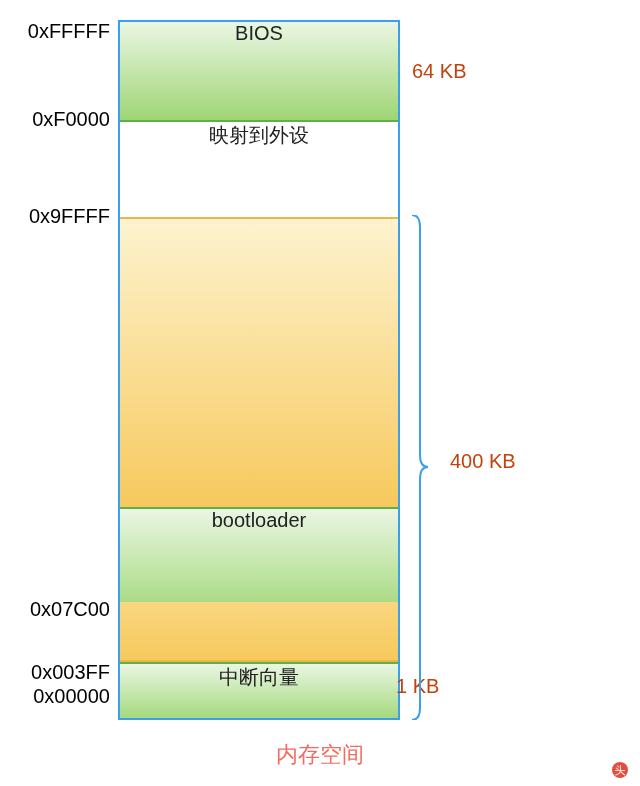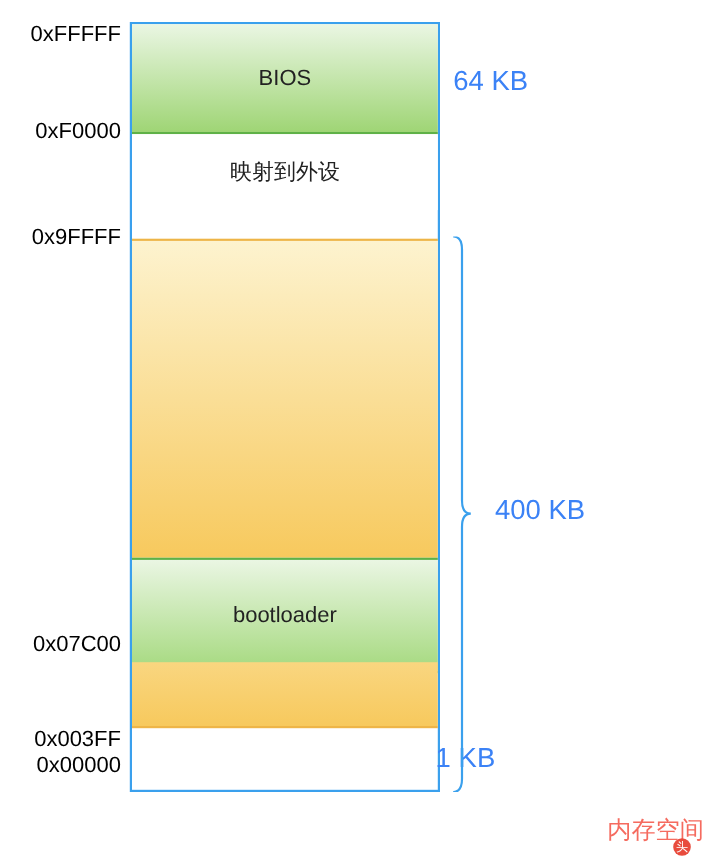--- a/index.html
+++ b/index.html
@@ -16,21 +16,21 @@
       top: 20px;
       width: 282px;
       height: 700px;
       border: 2px solid #3aa0ed;
     }
     .segment {
       position: absolute;
       left: 0;
       width: 100%;
       display: flex;
-      align-items: center;
+      align-items: flex-start;
       justify-content: center;
       font-size: 20px;
       color: #222;
     }
     .seg-bios {
       top: 0;
       height: 100px;
       background: linear-gradient(to bottom, #eaf6e3, #9fd575);
       border-bottom: 2px solid #5fb147;
     }
@@ -67,31 +67,31 @@
     .addr-label {
       position: absolute;
       color: #000000;
       font-size: 20px;
       right: 530px;
       text-align: right;
       white-space: nowrap;
     }
     .size-label {
       position: absolute;
-      color: #3b82f6;
-      font-size: 25px;
+      color: #c2410c;
+      font-size: 20px;
       white-space: nowrap;
     }
     .caption {
       position: absolute;
       color: #f56b5f;
       font-size: 22px;
       left: 0;
       width: 640px;
-      text-align: right;
+      text-align: center;
       top: 740px;
     }
     .bracket {
       position: absolute;
       left: 410px;
       top: 215px;
       width: 20px;
       height: 505px;
     }
     .bracket svg { width: 100%; height: 100%; }
@@ -125,26 +125,29 @@
     <span>BIOS</span>
   </div>
   <div class="segment seg-peripherals">
     <span>映射到外设</span>
   </div>
   <div class="segment seg-main"></div>
   <div class="segment seg-bootloader">
     <span>bootloader</span>
   </div>
   <div class="segment seg-gap"></div>
+  <div class="segment seg-ivt">
+    <span>中断向量</span>
+  </div>
 </div>
 
 <div class="addr-label" style="top:20px">0xFFFFF</div>
 <div class="addr-label" style="top:108px">0xF0000</div>
 <div class="addr-label" style="top:205px">0x9FFFF</div>
-<div class="addr-label" style="top:575px">0x07C00</div>
+<div class="addr-label" style="top:598px">0x07C00</div>
 <div class="addr-label" style="top:661px">0x003FF</div>
 <div class="addr-label" style="top:685px">0x00000</div>
 
 <div class="size-label" style="left:412px; top:60px">64 KB</div>
 <div class="size-label" style="left:450px; top:450px">400 KB</div>
 <div class="size-label" style="left:396px; top:675px">1 KB</div>
 
 <div class="bracket">
   <svg viewBox="0 0 20 505" preserveAspectRatio="none">
     <path d="M 2 0 Q 10 0 10 12 L 10 240 Q 10 252 18 252 Q 10 252 10 264 L 10 493 Q 10 505 2 505" fill="none" stroke="#3aa0ed" stroke-width="2"></path>

